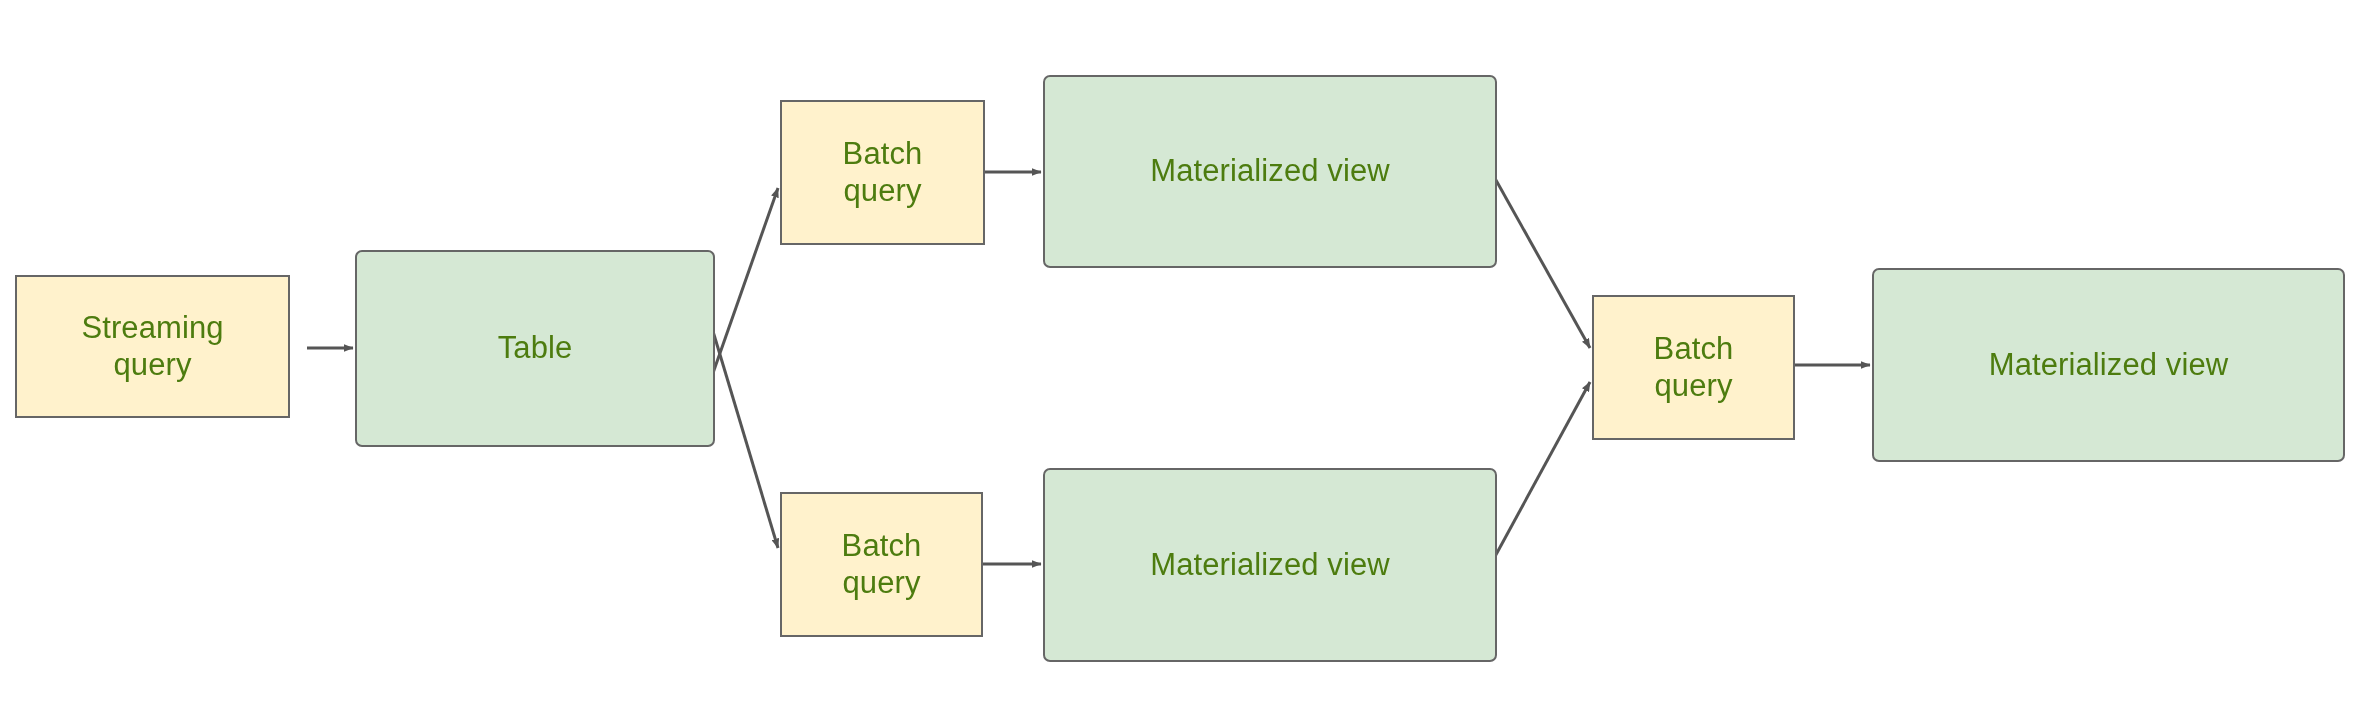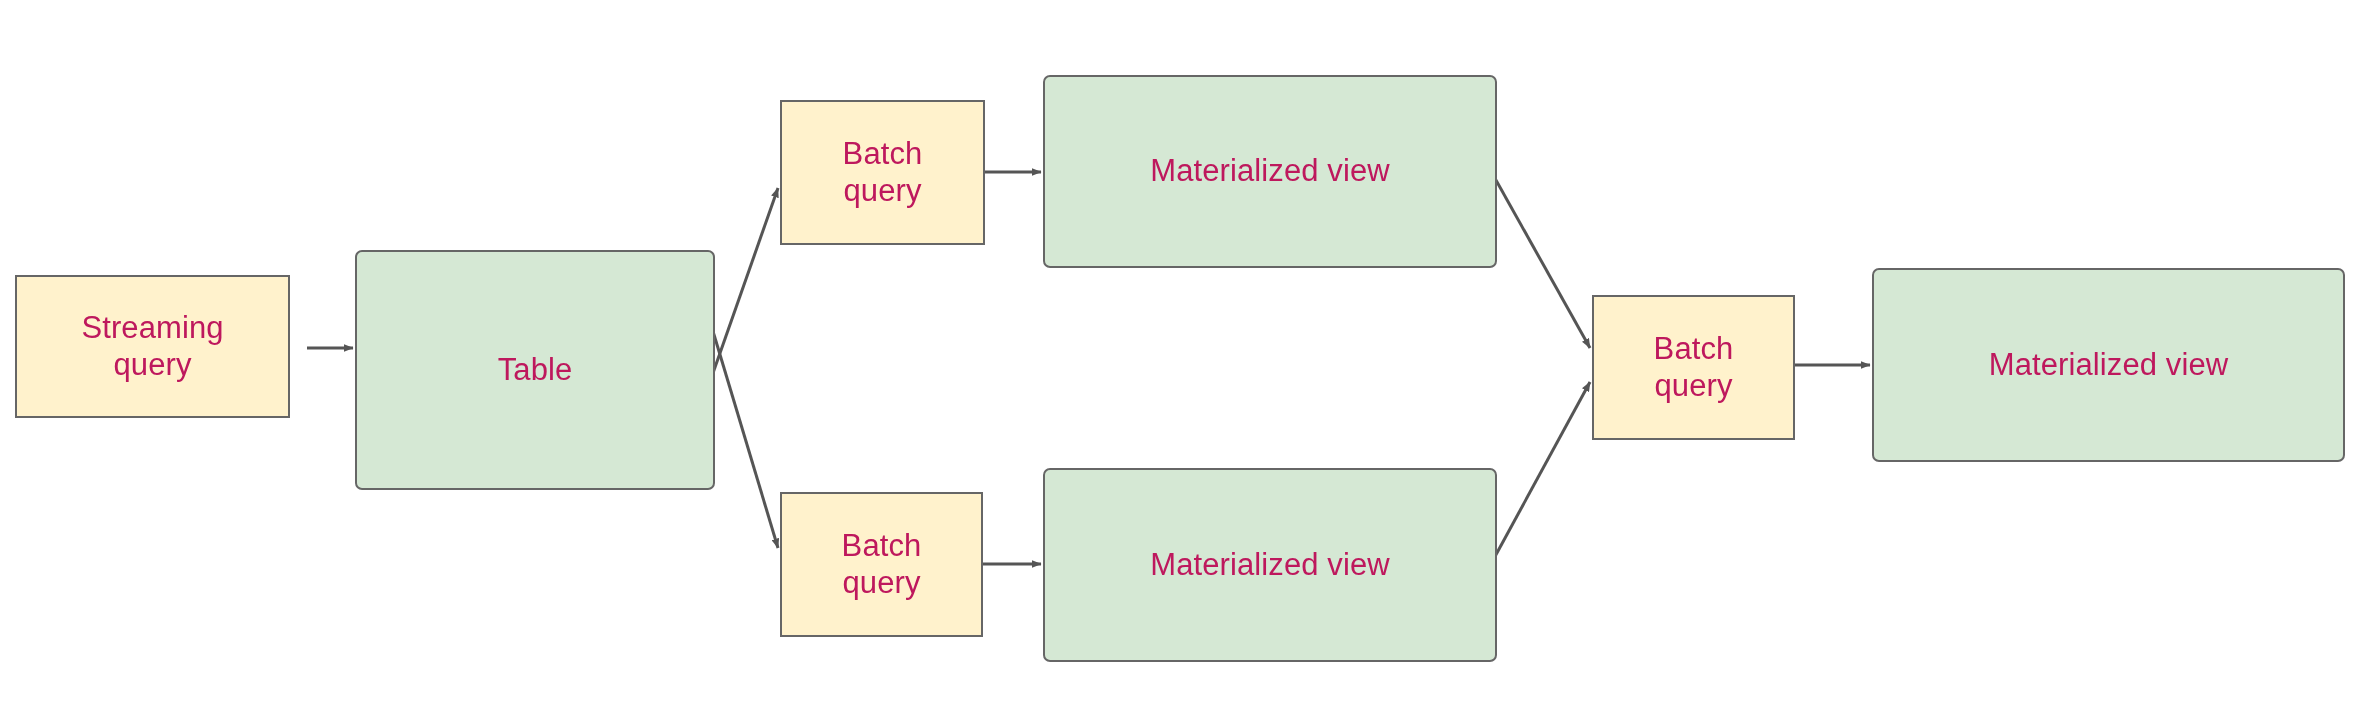--- a/index.html
+++ b/index.html
@@ -27,21 +27,21 @@
     pointer-events: none;
   }
   .node {
     position: absolute;
     box-sizing: border-box;
     display: flex;
     align-items: center;
     justify-content: center;
     text-align: center;
     border: 2px solid #666666;
-    color: #be185d;
+    color: #4d7c0f;
     font-family: "Liberation Sans", sans-serif;
     line-height: 1.18;
     letter-spacing: 0.1px;
     z-index: 2;
   }
   .node-process {
     background: #fff2cc;
     border-color: #666666;
     border-radius: 0;
   }
@@ -51,21 +51,21 @@
     border-radius: 7px;
   }
   .node-label {
     display: block;
     white-space: pre-line;
     padding: 0 6px;
   }
 
   
   #node-streaming-query { left: 15px;   top: 275px; width: 275px; height: 143px; font-size: 31px; }
-  #node-table           { left: 355px;  top: 250px; width: 360px; height: 240px; font-size: 31px; }
+  #node-table           { left: 355px;  top: 250px; width: 360px; height: 197px; font-size: 31px; }
   #node-batch-query-top { left: 780px;  top: 100px; width: 205px; height: 145px; font-size: 31px; }
   #node-mv-top          { left: 1043px; top: 75px;  width: 454px; height: 193px; font-size: 31px; }
   #node-batch-query-bot { left: 780px;  top: 492px; width: 203px; height: 145px; font-size: 31px; }
   #node-mv-bot          { left: 1043px; top: 468px; width: 454px; height: 194px; font-size: 31px; }
   #node-batch-query-mid { left: 1592px; top: 295px; width: 203px; height: 145px; font-size: 31px; }
   #node-mv-right        { left: 1872px; top: 268px; width: 473px; height: 194px; font-size: 31px; }
 </style>
 </head>
 <body>
 

